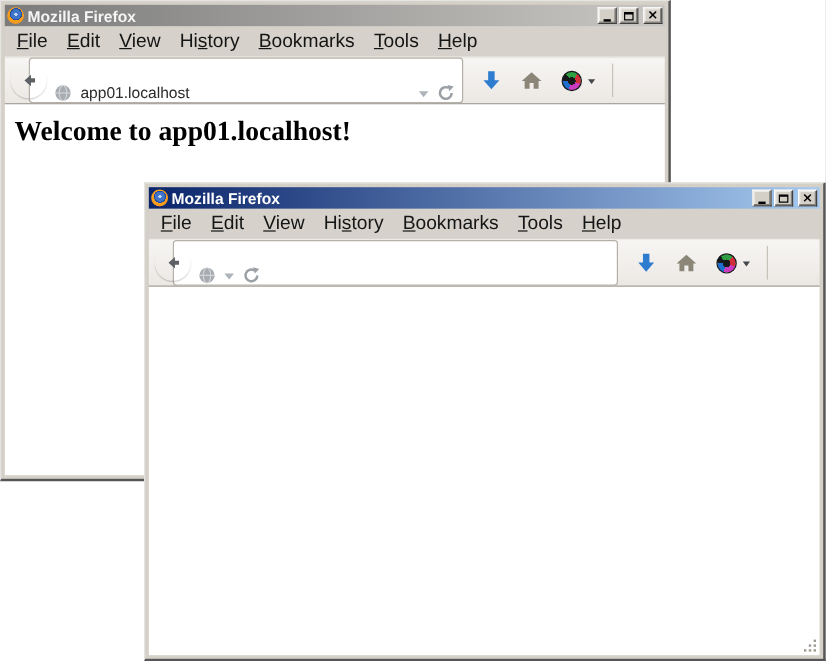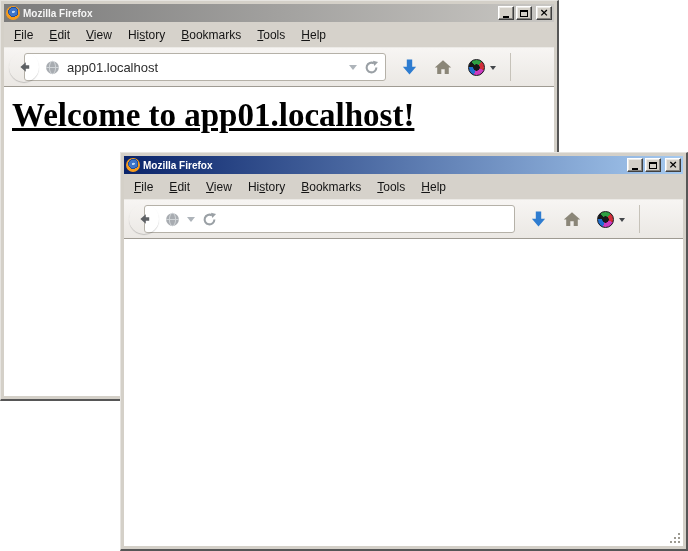--- a/index.html
+++ b/index.html
@@ -14,63 +14,63 @@
     border-right:2px solid #565656;border-bottom:2px solid #565656;
     display:flex;flex-direction:column;
   }
   #window1{left:0;top:0;width:559px;height:401px;z-index:1;}
   #window2{left:120px;top:152px;width:568px;height:399px;z-index:10;}
 
   
   .titlebar{flex:0 0 18px;height:18px;display:flex;align-items:center;gap:3px;padding:0 2px;}
   .active .titlebar{background:linear-gradient(to right,#0a246a,#a6caf0);color:#ffffff;}
   .inactive .titlebar{background:linear-gradient(to right,#7b7b7b,#c9c7c3);color:#f5f5f5;}
-  .title-text{flex:1;font-size:10px;font-weight:bold;white-space:nowrap;overflow:hidden;}
+  .title-text{flex:1;font-size:13px;font-weight:bold;white-space:nowrap;overflow:hidden;}
   .fx-logo{
     flex:0 0 14px;width:14px;height:14px;border-radius:50%;
     background:radial-gradient(circle at 52% 42%, #bcd7f5 0 12%, #3f74c8 13% 38%, #1e4fa0 39% 46%, #f79c1d 47% 74%, #d95e10 75% 100%);
   }
   .caption-buttons{display:flex;gap:2px;}
   .cap-btn{
     width:16px;height:14px;box-sizing:border-box;background:#d4d0c8;
     border:1px solid;border-color:#ffffff #404040 #404040 #ffffff;
     box-shadow:inset -1px -1px 0 #84827e, inset 1px 1px 0 #eceae6;
     display:flex;align-items:center;justify-content:center;padding:0;cursor:default;
   }
   .cap-btn.close{margin-left:2px;}
   .glyph-min{width:6px;height:2px;background:#000;margin-top:7px;}
   .glyph-max{width:8px;height:7px;border:1px solid #000;border-top-width:2px;box-sizing:border-box;}
   .glyph-close{font-size:11px;font-weight:bold;line-height:1;color:#000;margin-top:-1px;font-family:"DejaVu Sans",sans-serif;}
 
   
   .menubar{
     flex:0 0 25px;height:25px;display:flex;align-items:center;padding:0 2px;
-    background:#d6d2cb;font-size:12px;color:#151515;
+    background:#d6d2cb;font-size:16px;color:#151515;
   }
   .menu-item{padding:3px 8px;white-space:nowrap;}
   .menu-item u{text-decoration:underline;}
 
   
   .toolbar{
     flex:0 0 40px;height:40px;display:flex;align-items:center;
     background:linear-gradient(#f7f5f3,#ebe8e4);
     border-top:1px solid #eceae6;border-bottom:1px solid #9f9b93;
     padding:0 10px 0 5px;box-sizing:border-box;
   }
   .back-btn{
     flex:0 0 30px;width:30px;height:30px;border-radius:50%;
     background:linear-gradient(#ffffff,#edebe7);
     border:1px solid #aeaaa0;box-shadow:0 1px 1px rgba(0,0,0,.18);
     display:flex;align-items:center;justify-content:center;z-index:2;box-sizing:border-box;
   }
   .urlbar{
-    flex:1;height:28px;box-sizing:border-box;background:#fff;
+    flex:1;height:38px;box-sizing:border-box;background:#fff;
     border:1px solid #b5b1a8;border-radius:3px;
     margin-left:-15px;padding:0 6px 0 20px;
-    display:flex;align-items:center;gap:7px;
+    display:flex;align-items:flex-end;gap:7px;
   }
   .url-text{flex:1;font-size:13px;color:#2b2b2b;white-space:nowrap;overflow:hidden;}
   .url-drop{width:0;height:0;border:4px solid transparent;border-top:5px solid #aeb4ba;margin-top:5px;}
   .tb-icons{display:flex;align-items:center;margin-left:15px;gap:0;}
   .tb-btn{display:flex;align-items:center;justify-content:center;padding:0;border:0;background:transparent;}
   .gap16{margin-left:16px;}
   .ext-icon{
     width:17px;height:17px;border-radius:50%;box-sizing:border-box;border:1px solid #15161a;
     background:
       radial-gradient(circle at 50% 50%, #17181a 0 29%, rgba(0,0,0,0) 31%),
@@ -79,21 +79,21 @@
   .caret-down{width:0;height:0;border:3.5px solid transparent;border-top:4.5px solid #43464a;margin-left:5px;margin-top:4px;}
   .tb-sep{width:1px;height:28px;background:#c6c2b9;margin-left:14px;}
   .hamburger{width:20px;display:flex;flex-direction:column;gap:3px;margin-left:13px;}
   .hamburger div{height:3px;background:#5c5f63;border-radius:1px;}
 
   
   .content{flex:1;background:#ffffff;position:relative;overflow:hidden;}
   .content h1{
     margin:10px 0 0 0;padding:0 8px;
     font-family:"Liberation Serif","DejaVu Serif",serif;
-    font-size:33px;font-weight:bold;color:#000;letter-spacing:0;text-decoration:underline;
+    font-size:23px;font-weight:bold;color:#000;letter-spacing:0;
   }
   .resize-grip{position:absolute;right:1px;bottom:1px;width:14px;height:14px;}
 </style>
 </head>
 <body>
 
 <div class="fx-window inactive" id="window1">
   <div class="titlebar">
     <span class="fx-logo"></span>
     <span class="title-text">Mozilla Firefox</span>

